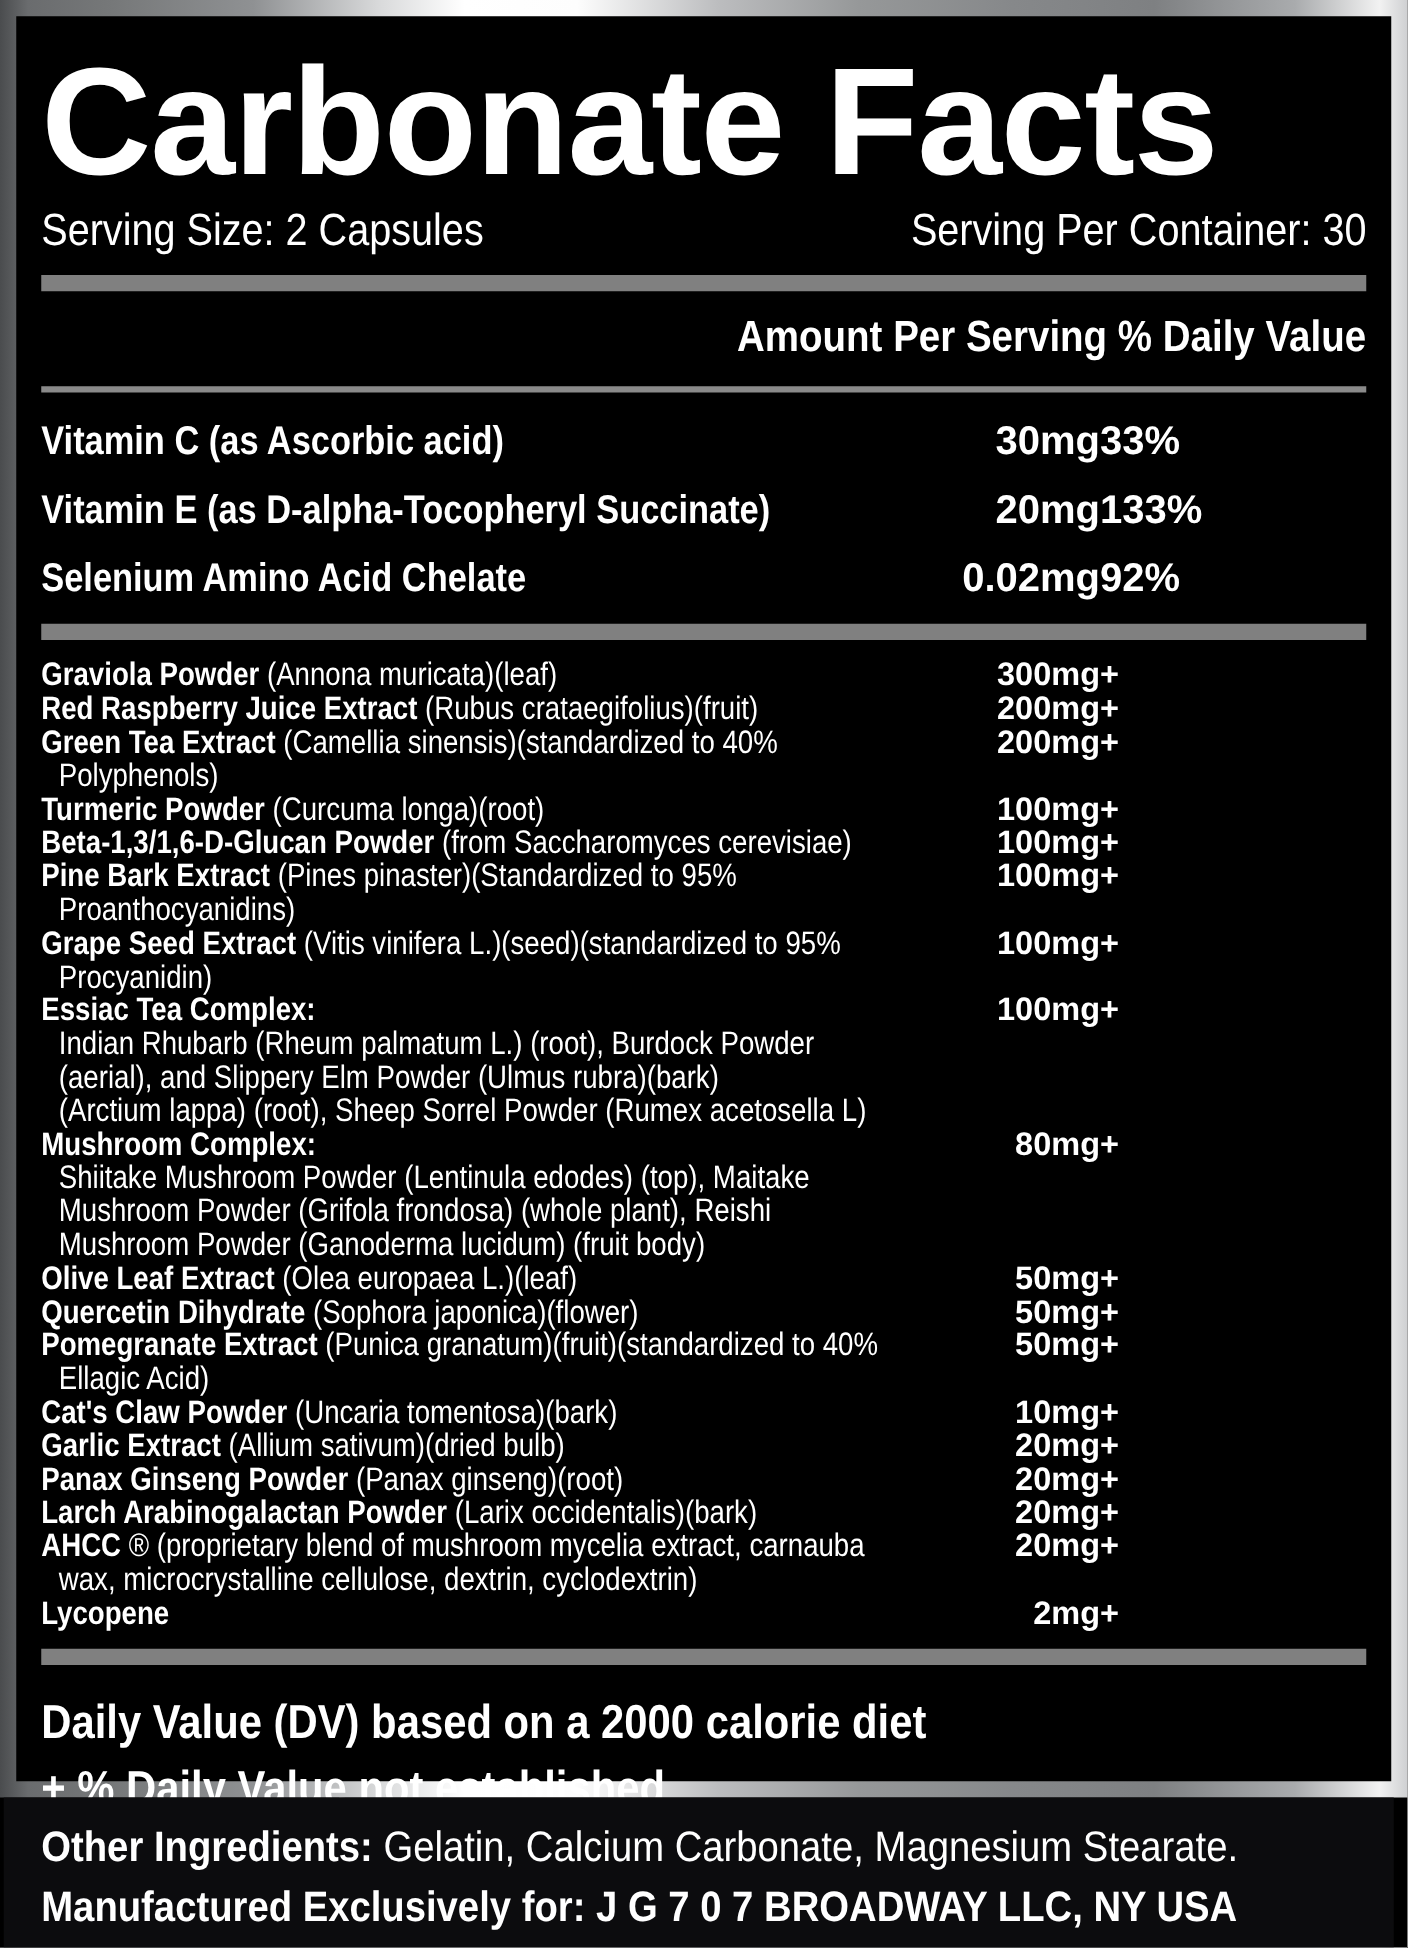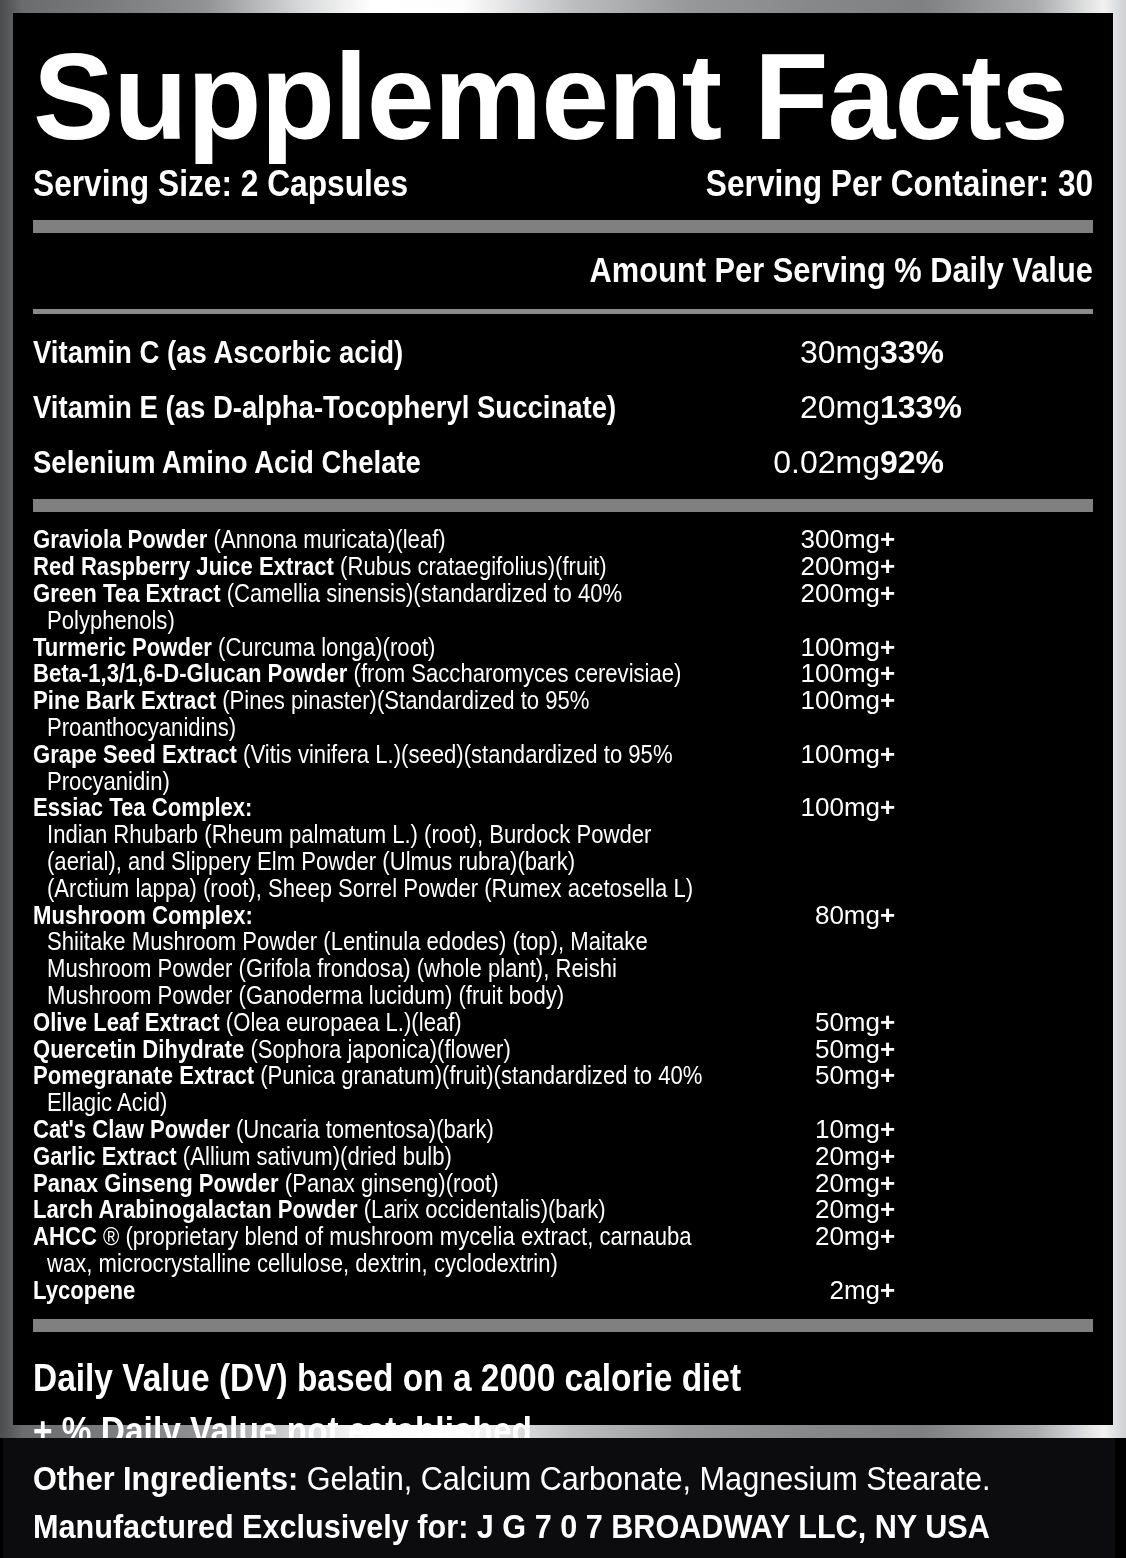--- a/index.html
+++ b/index.html
@@ -14,29 +14,29 @@
   .panel{
     position:absolute;left:13px;top:13px;width:1100px;height:1412px;
     background:var(--panel-bg,#000);box-sizing:border-box;padding:0 20px;
   }
   .cond{display:inline-block;transform:scaleX(0.88);transform-origin:0 50%;white-space:nowrap;}
   .cond-r{display:inline-block;transform:scaleX(0.88);transform-origin:100% 50%;white-space:nowrap;}
   .title{
     font-size:122px;font-weight:bold;letter-spacing:-1px;line-height:1.02;
     margin-top:22px;white-space:nowrap;
   }
-  .serving-row{display:flex;justify-content:space-between;font-size:36px;font-weight:bold;margin-top:4px;}
+  .serving-row{display:flex;justify-content:space-between;font-size:36px;font-weight:normal;margin-top:4px;}
   .bar{height:13px;background:var(--bar,#808080);margin-top:15px;}
   .col-header{text-align:right;font-size:35px;font-weight:bold;margin-top:17px;text-decoration:underline;}
   .thinline{height:5px;background:#8a8a8a;margin-top:19px;}
   .vits{margin-top:20px;padding-right:43px;}
   .v-row{display:flex;align-items:baseline;font-size:32px;font-weight:bold;margin-bottom:18px;}
   .v-row .name-cell{flex:1;min-width:0;}
   .v-row .name-cell .cond{transform:scaleX(0.86);}
-  .col-amount{width:200px;text-align:right;font-weight:normal;}
+  .col-amount{width:200px;text-align:right;font-weight:bold;}
   .col-dv{width:170px;text-align:left;font-weight:bold;}
   .ings{margin-top:14px;padding-right:43px;font-size:26px;line-height:26.8px;}
   .ing-row .line{display:flex;align-items:baseline;}
   .ing-row .name-cell{flex:1;min-width:0;font-weight:normal;}
   .ing-row .name-cell .cond{transform:scaleX(0.85);}
   .ing-row .b{font-weight:bold;}
   .sub-line{padding-left:14px;}
   .sub-line .cond{transform:scaleX(0.85);}
   .footnotes{margin-top:20px;font-size:38px;font-weight:bold;line-height:53px;}
   .bottom-wrap{position:absolute;left:0;top:1438px;width:1126px;height:120px;background:#000;}
@@ -45,21 +45,21 @@
     background:var(--bottom-bg,#0c0c0e);box-sizing:border-box;padding:16px 0 8px 30px;
     font-size:34px;line-height:48px;
   }
   .bottom-panel .cond{transform:scaleX(0.9);}
   .b{font-weight:bold;}
 </style>
 </head>
 <body style="--panel-bg: #000000; --bottom-bg: #0c0c0e; --bar: #808080; color: rgb(255, 255, 255);">
 
 <div class="panel">
-  <div class="title">Supplement Facts</div>
+  <div class="title">Carbonate Facts</div>
 
   <div class="serving-row">
     <span class="cond">Serving Size: 2 Capsules</span>
     <span class="cond-r">Serving Per Container: 30</span>
   </div>
 
   <div class="bar"></div>
 
   <div class="col-header">
     <span class="cond-r">Amount Per Serving % Daily Value</span>

